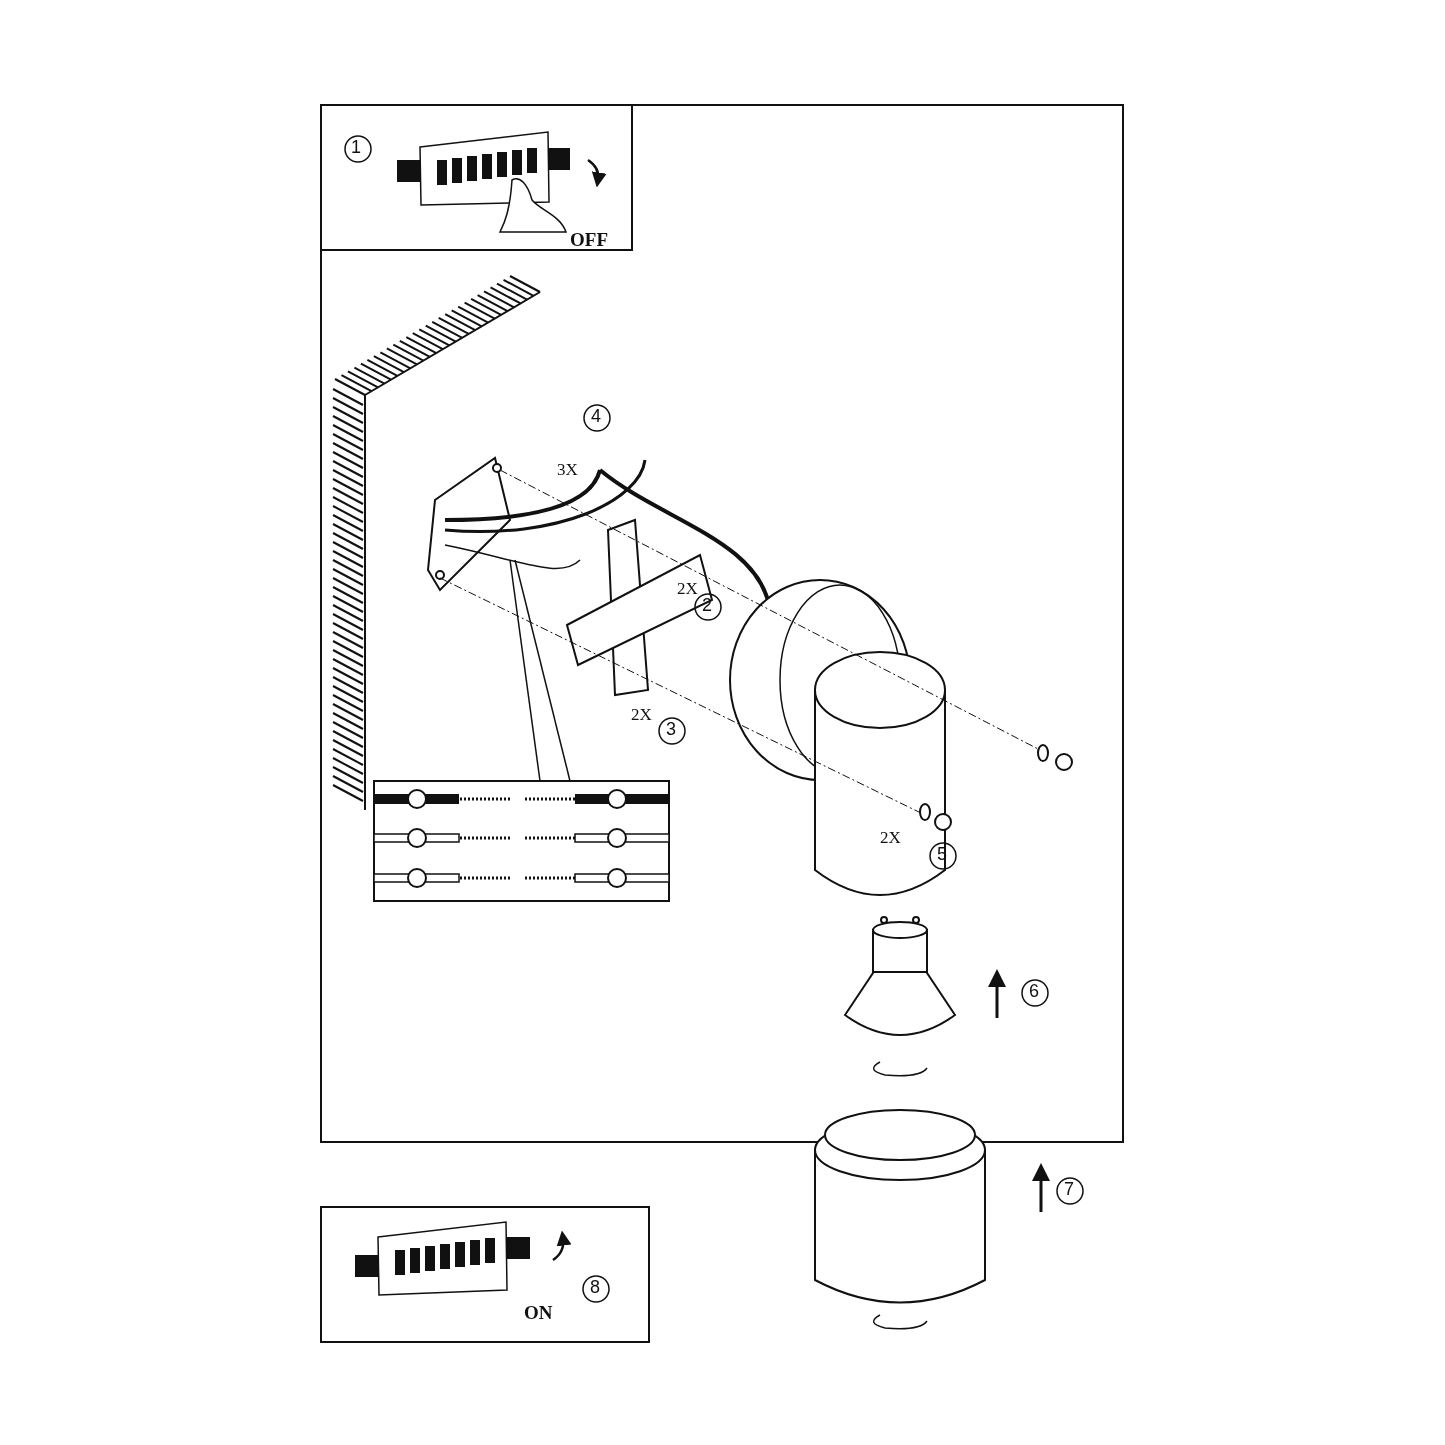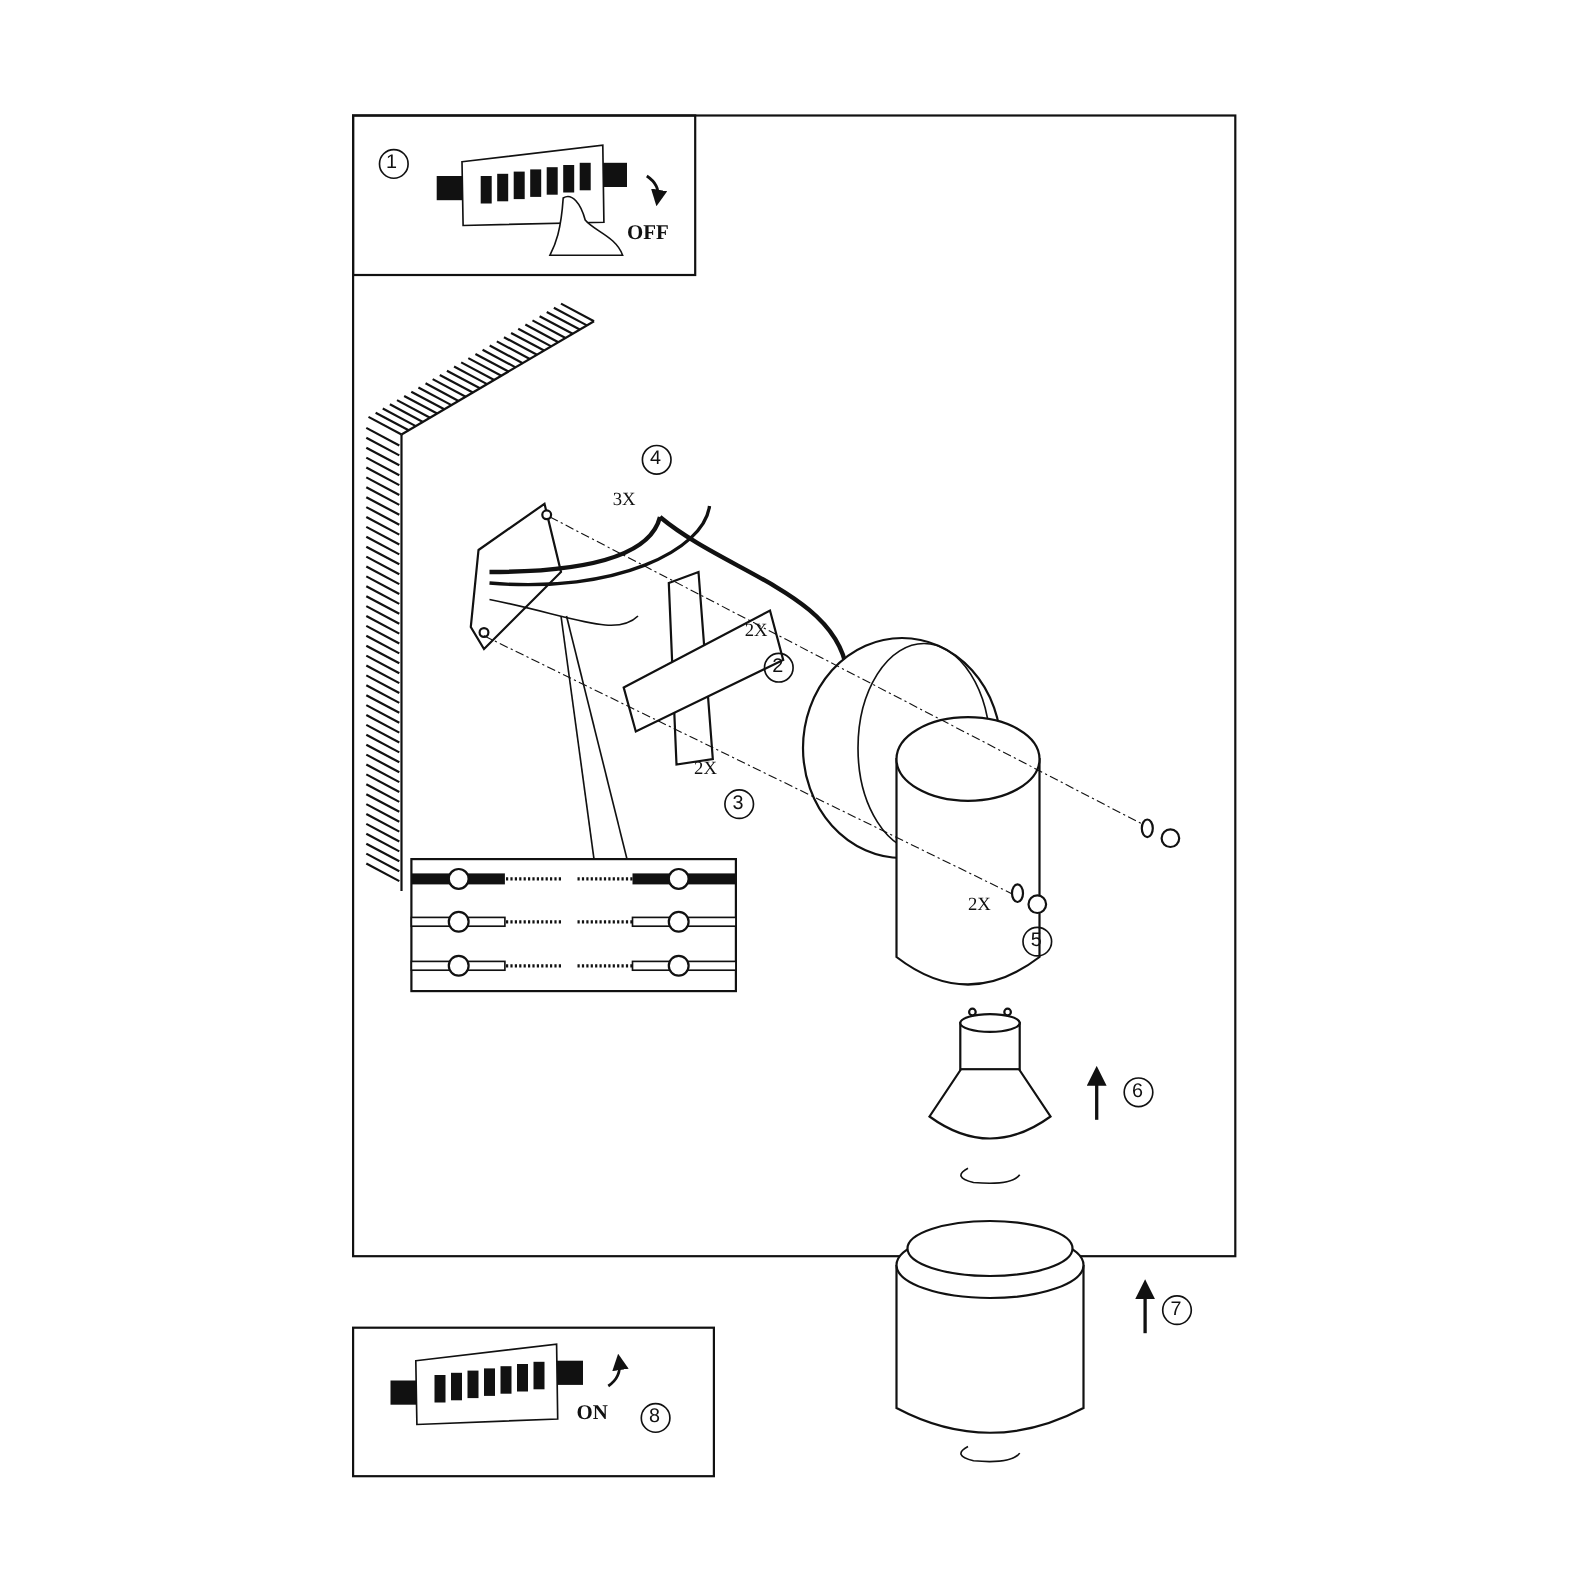--- a/index.html
+++ b/index.html
@@ -1,20 +1,20 @@
 <!DOCTYPE html>
 <html><head>
 <meta charset="utf-8">
 <style>
   html, body { margin:0; padding:0; background:#ffffff; }
   body { width:1445px; height:1445px; position:relative; overflow:hidden; font-family:"Liberation Serif", serif; }
   #stage { position:absolute; left:0; top:0; width:1445px; height:1445px; }
   .step-num { font-family:"Liberation Sans", sans-serif; font-size:22px; }
-  .qty { font-size:17px; }
-  .onoff { font-size:19px; font-weight:bold; }
+  .qty { font-size:17px;margin-top:16px; }
+  .onoff { font-size:19px; font-weight:bold;margin-top:28px; }
   .lbl { position:absolute; white-space:nowrap; color:#111; }
 </style>
 </head>
 <body>
 
 <div id="stage">
 <svg width="1445" height="1445" viewBox="0 0 1445 1445" xmlns="http://www.w3.org/2000/svg">
   <defs>
     <marker id="arrowhead" viewBox="0 0 10 10" refX="5" refY="5" markerWidth="6" markerHeight="6" orient="auto">
       <path d="M0,0 L10,5 L0,10 z" fill="#111"></path>

